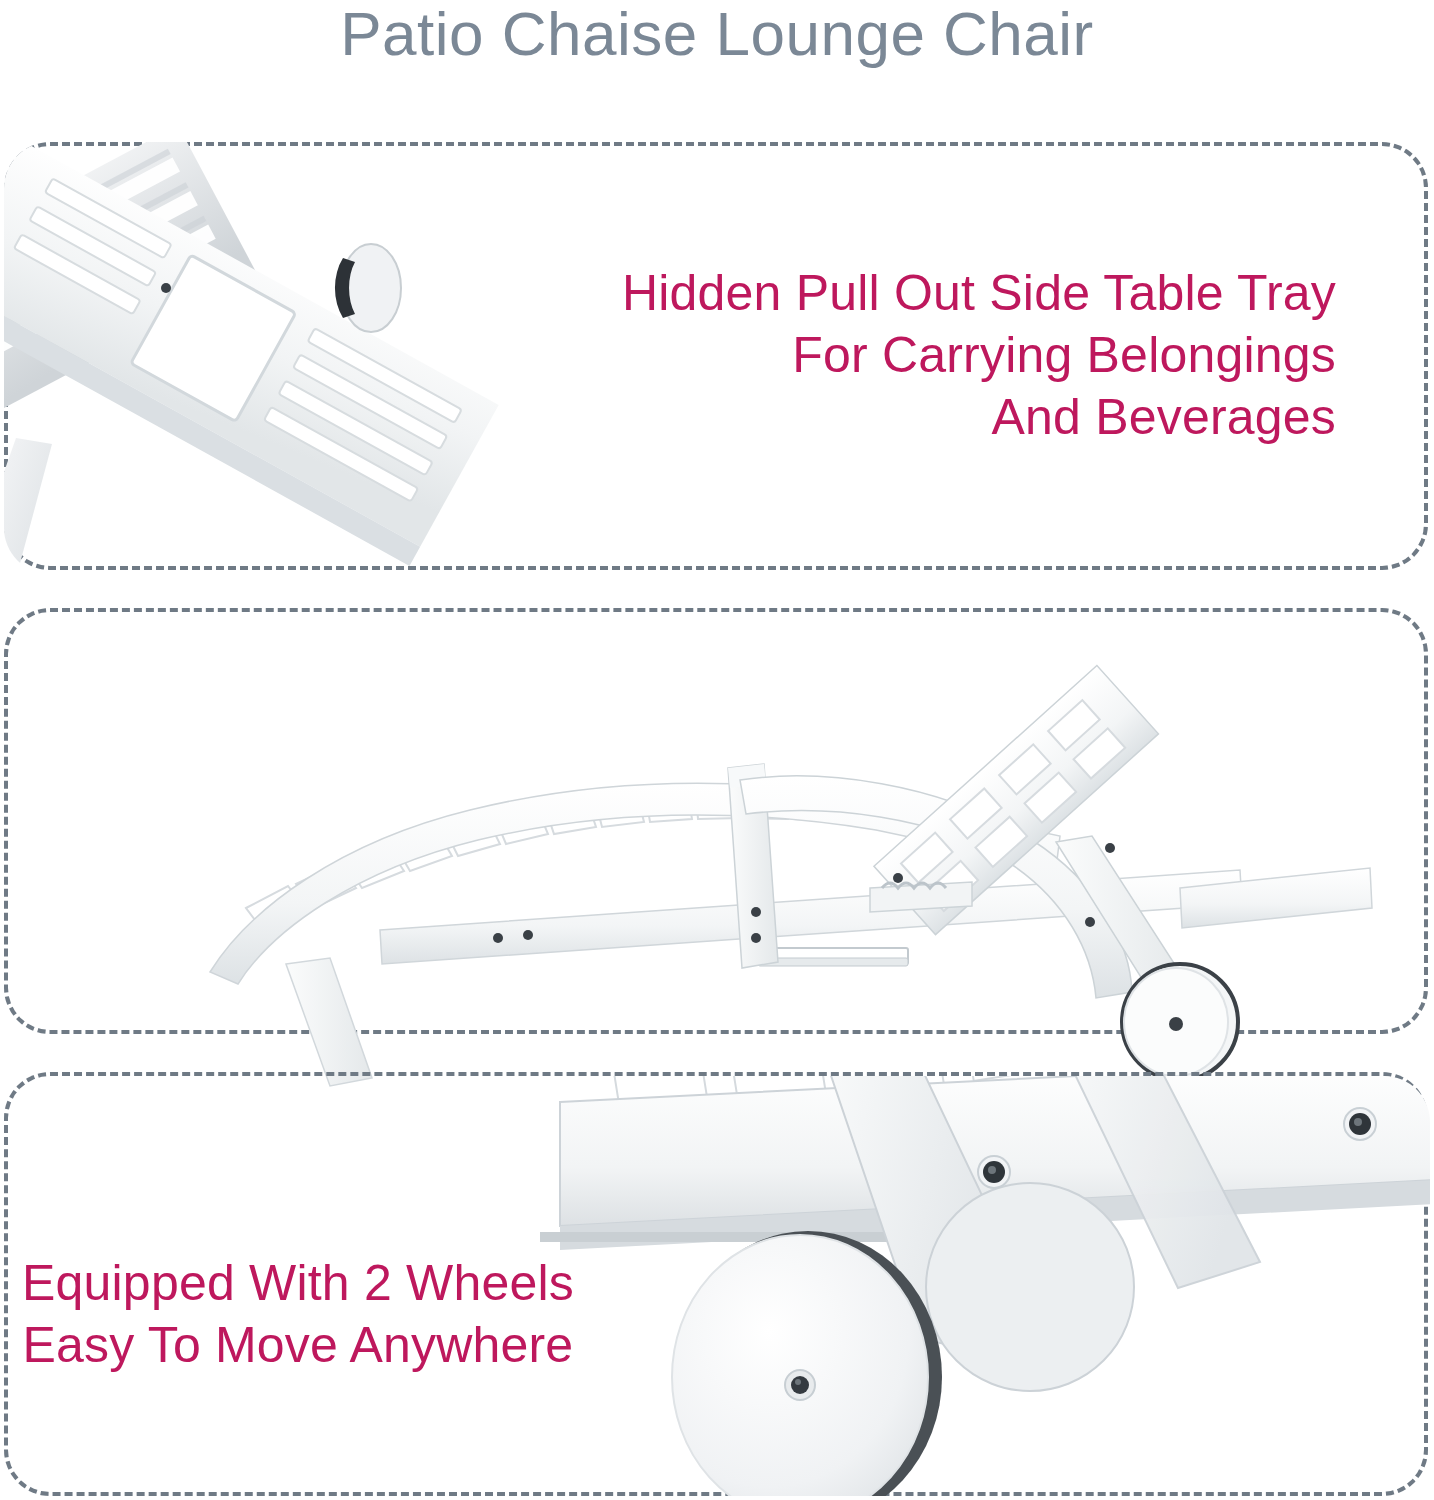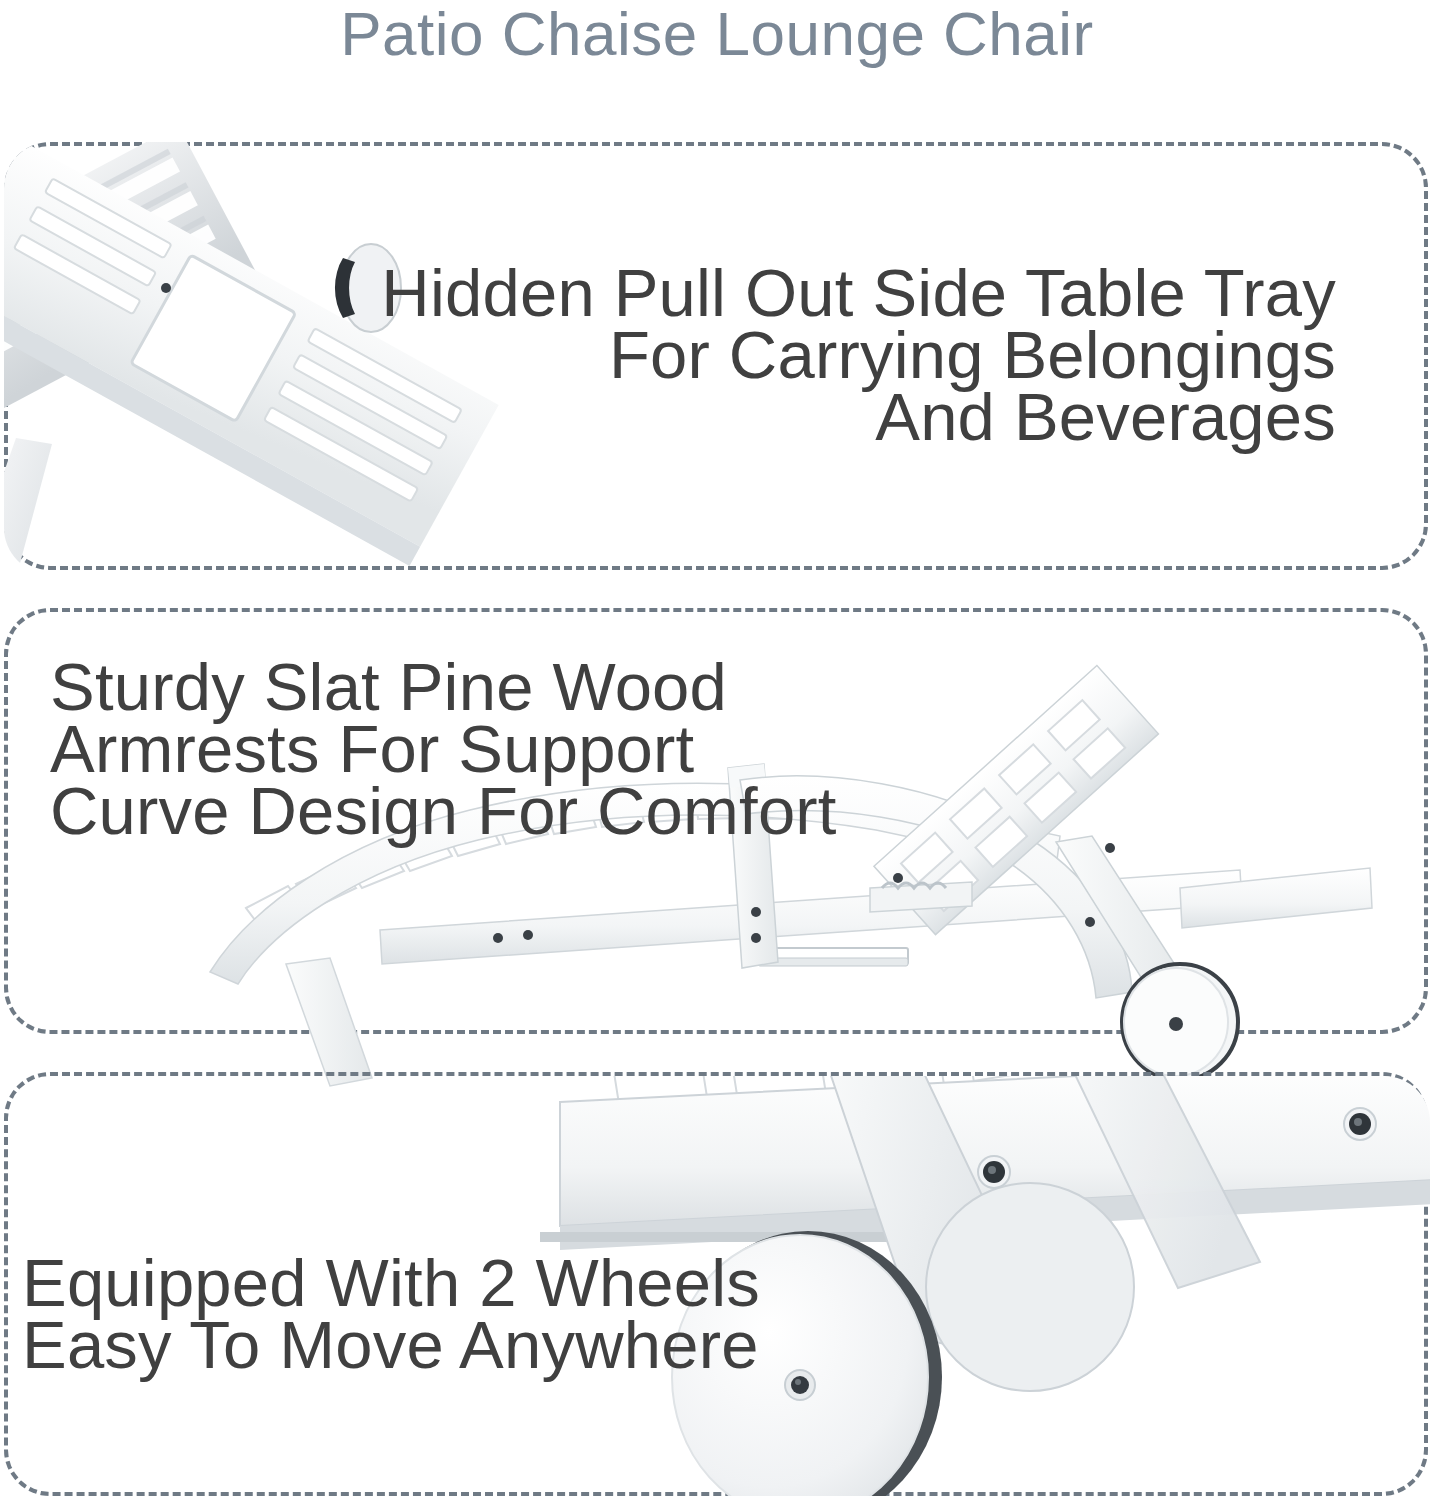--- a/index.html
+++ b/index.html
@@ -42,41 +42,41 @@
     border-radius: 46px;
     background: transparent;
   }
   #panel-1 { left: 4px;  top: 142px;  width: 1424px; height: 428px; }
   #panel-2 { left: 4px;  top: 608px;  width: 1424px; height: 426px; }
   #panel-3 { left: 4px;  top: 1072px; width: 1424px; height: 424px; }
 
   
   .feature-text {
     position: absolute;
-    color: #404040;
-    font-size: 67px;
+    color: #be185d;
+    font-size: 50px;
     line-height: 62px;
     font-weight: 400;
     white-space: pre-line;
     letter-spacing: 0.2px;
   }
   #text-1 {
     right: 98px;
     top: 262px;
     text-align: right;
   }
   #text-2 {
     left: 50px;
     top: 656px;
     text-align: left;
   }
   #text-3 {
     left: 22px;
     top: 1252px;
-    text-align: left;
+    text-align: center;
   }
 
   
   .art {
     position: absolute;
     pointer-events: none;
   }
   #art-1 { left: -14px;  top: 138px;  width: 700px;  height: 470px; }
   #art-2 { left: 180px;  top: 672px;  width: 1120px; height: 400px; }
   #art-3 { left: 560px;  top: 1062px; width: 874px;  height: 440px; }
@@ -257,23 +257,20 @@
         <circle cx="348" cy="263" r="5"></circle>
         <circle cx="576" cy="240" r="5"></circle>
         <circle cx="576" cy="266" r="5"></circle>
         <circle cx="718" cy="206" r="5"></circle>
         <circle cx="910" cy="250" r="5"></circle>
         <circle cx="930" cy="176" r="5"></circle>
       </g>
     </svg>
   </div>
 
-  <div class="feature-text" id="text-2">Sturdy Slat Pine Wood
-Armrests For Support
-Curve Design For Comfort</div>
 
   <div class="panel" id="panel-3"></div>
 
   <div class="art" id="art-3">
     <svg viewBox="0 0 874 440" xmlns="http://www.w3.org/2000/svg">
       <defs>
         <clipPath id="clip3">
           <rect x="-560" y="14" width="1430" height="420" rx="46" ry="46"></rect>
         </clipPath>
         <linearGradient id="g3a" x1="0" y1="0" x2="0" y2="1">

